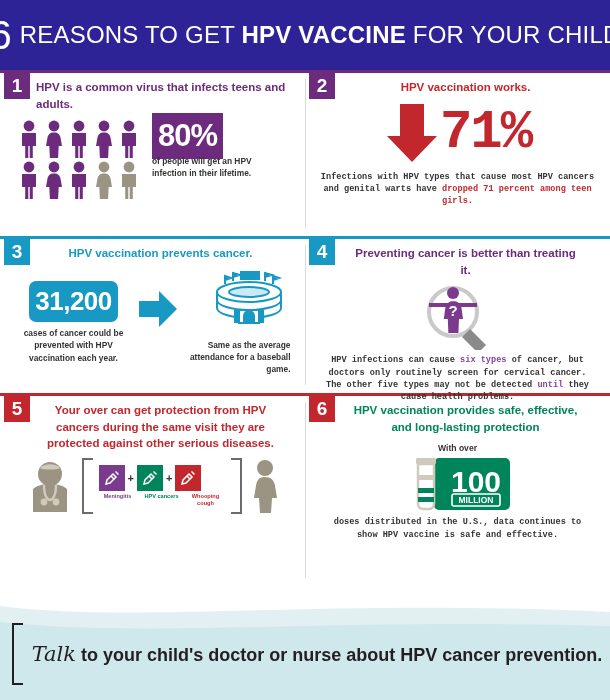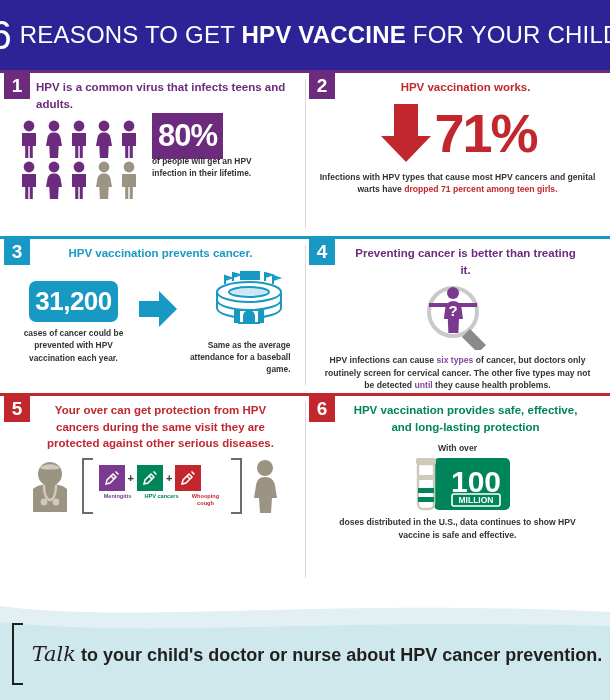--- a/index.html
+++ b/index.html
@@ -54,38 +54,39 @@
   }
   .ptitle.center{text-align:center;padding-left:44px;padding-right:28px;}
   .t-purple{color:#6c2b7d;}
   .t-teal{color:#1899c4;}
   .t-red{color:#c1272d;}
   .t-green{color:#00855a;}
 
   .body-txt{
     font-size:8.6px;font-weight:bold;line-height:1.42;color:#333333;
     text-align:center;
+    font-family:Liberation Mono, monospace;
   }
   .hl-red{color:#c1272d;}
   .hl-purple{color:#8246a0;}
 
   
   .p1-wrap{display:flex;align-items:flex-start;padding:8px 0 0 18px;}
   .people{display:flex;flex-direction:column;gap:3px;}
   .prow{display:flex;gap:3px;}
   .pct-box{
     background:#6c2b7d;color:#ffffff;
     font-size:31px;font-weight:bold;line-height:1;
     padding:5px 6px 6px 6px;letter-spacing:-1px;
   }
   .p1-right{margin-left:12px;width:112px;}
   .p1-cap{font-size:8.4px;font-weight:bold;line-height:1.4;color:#333;margin-top:5px;text-align:left;}
 
   
-  .p2-big{display:flex;align-items:center;justify-content:center;margin-top:4px;}
+  .p2-big{display:flex;align-items:center;justify-content:center;margin-top:4px;font-family:Liberation Mono, monospace;}
   .p2-pct{color:#c1272d;font-size:54px;font-weight:bold;line-height:1;letter-spacing:-2px;}
   .p2-cap{margin:5px 14px 0 14px;}
 
   
   .p3-row{display:flex;align-items:center;justify-content:center;gap:4px;margin-top:8px;padding:0 10px;}
   .p3-left{width:118px;text-align:center;}
   .num-box{
     background:#1899c4;color:#fff;font-size:26px;font-weight:bold;
     line-height:1;padding:7px 6px 8px 6px;letter-spacing:-.5px;display:inline-block;border-radius:7px;
   }

